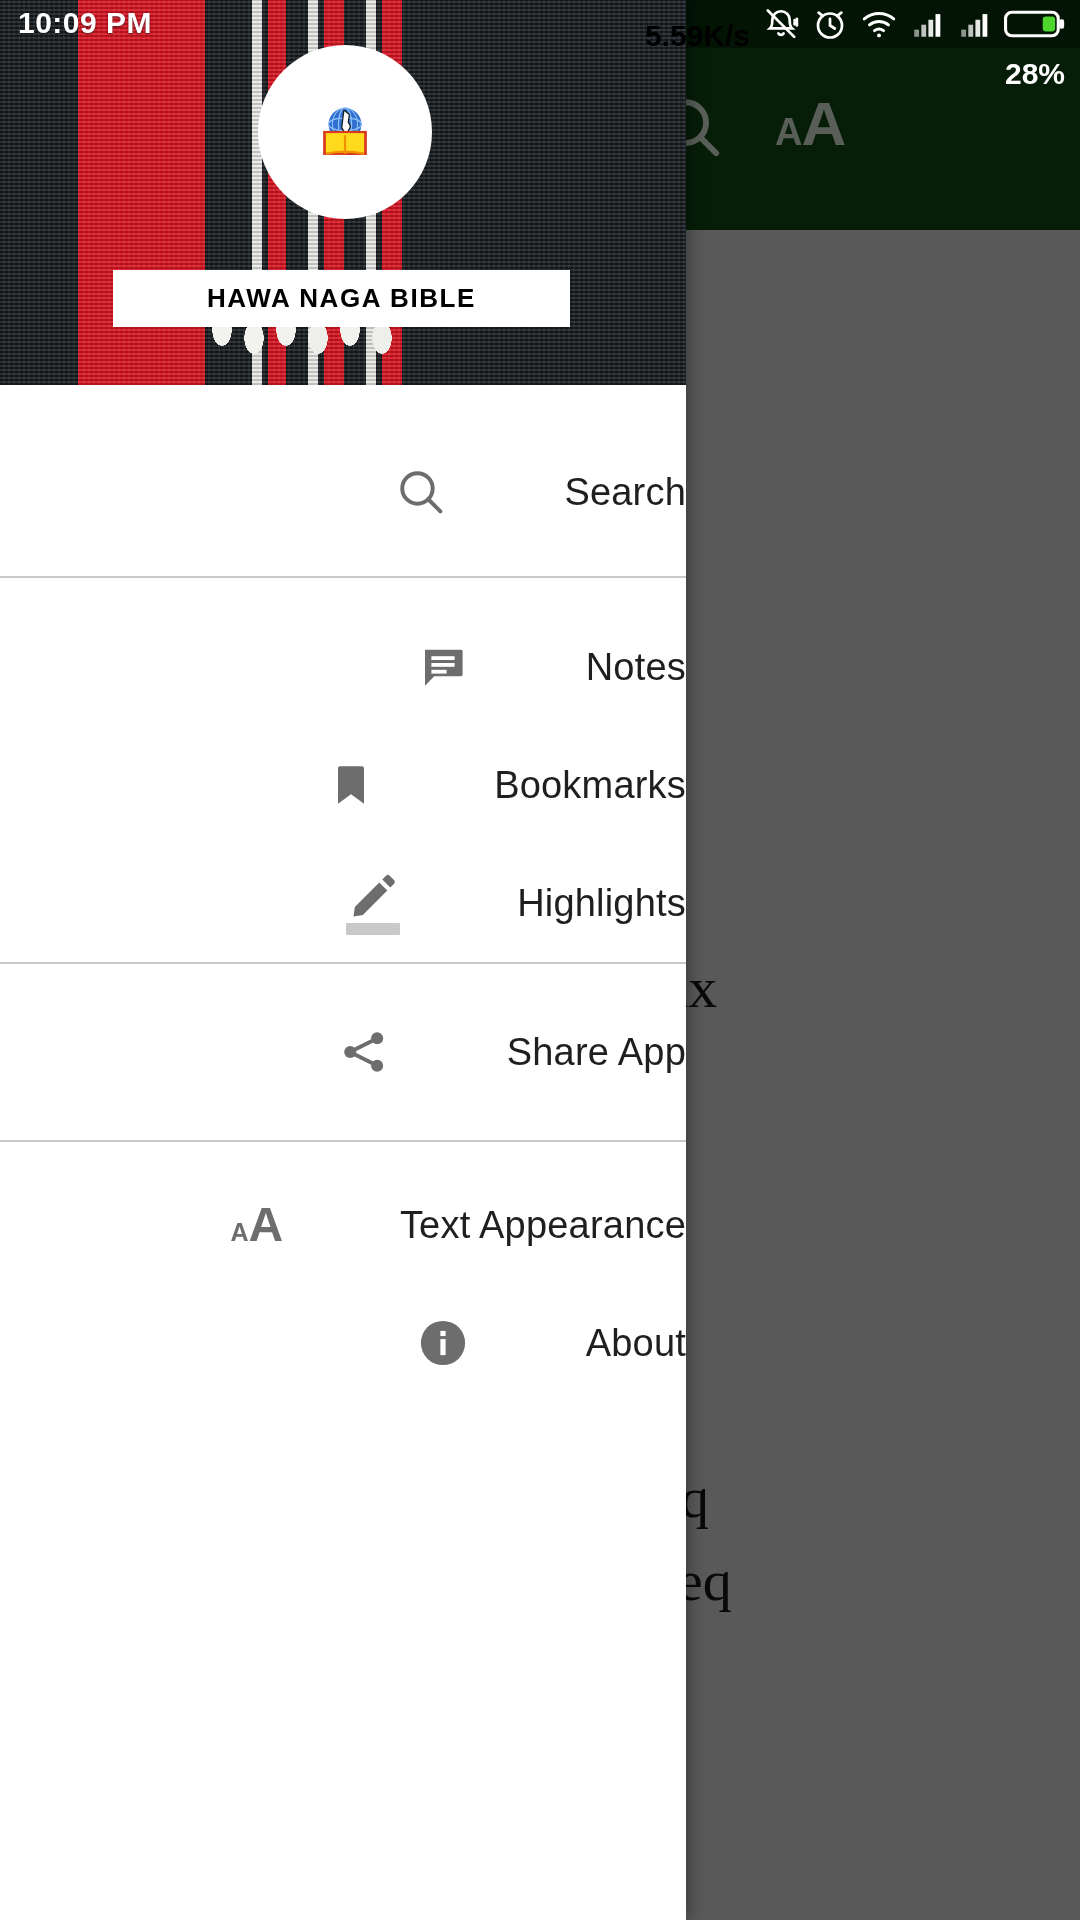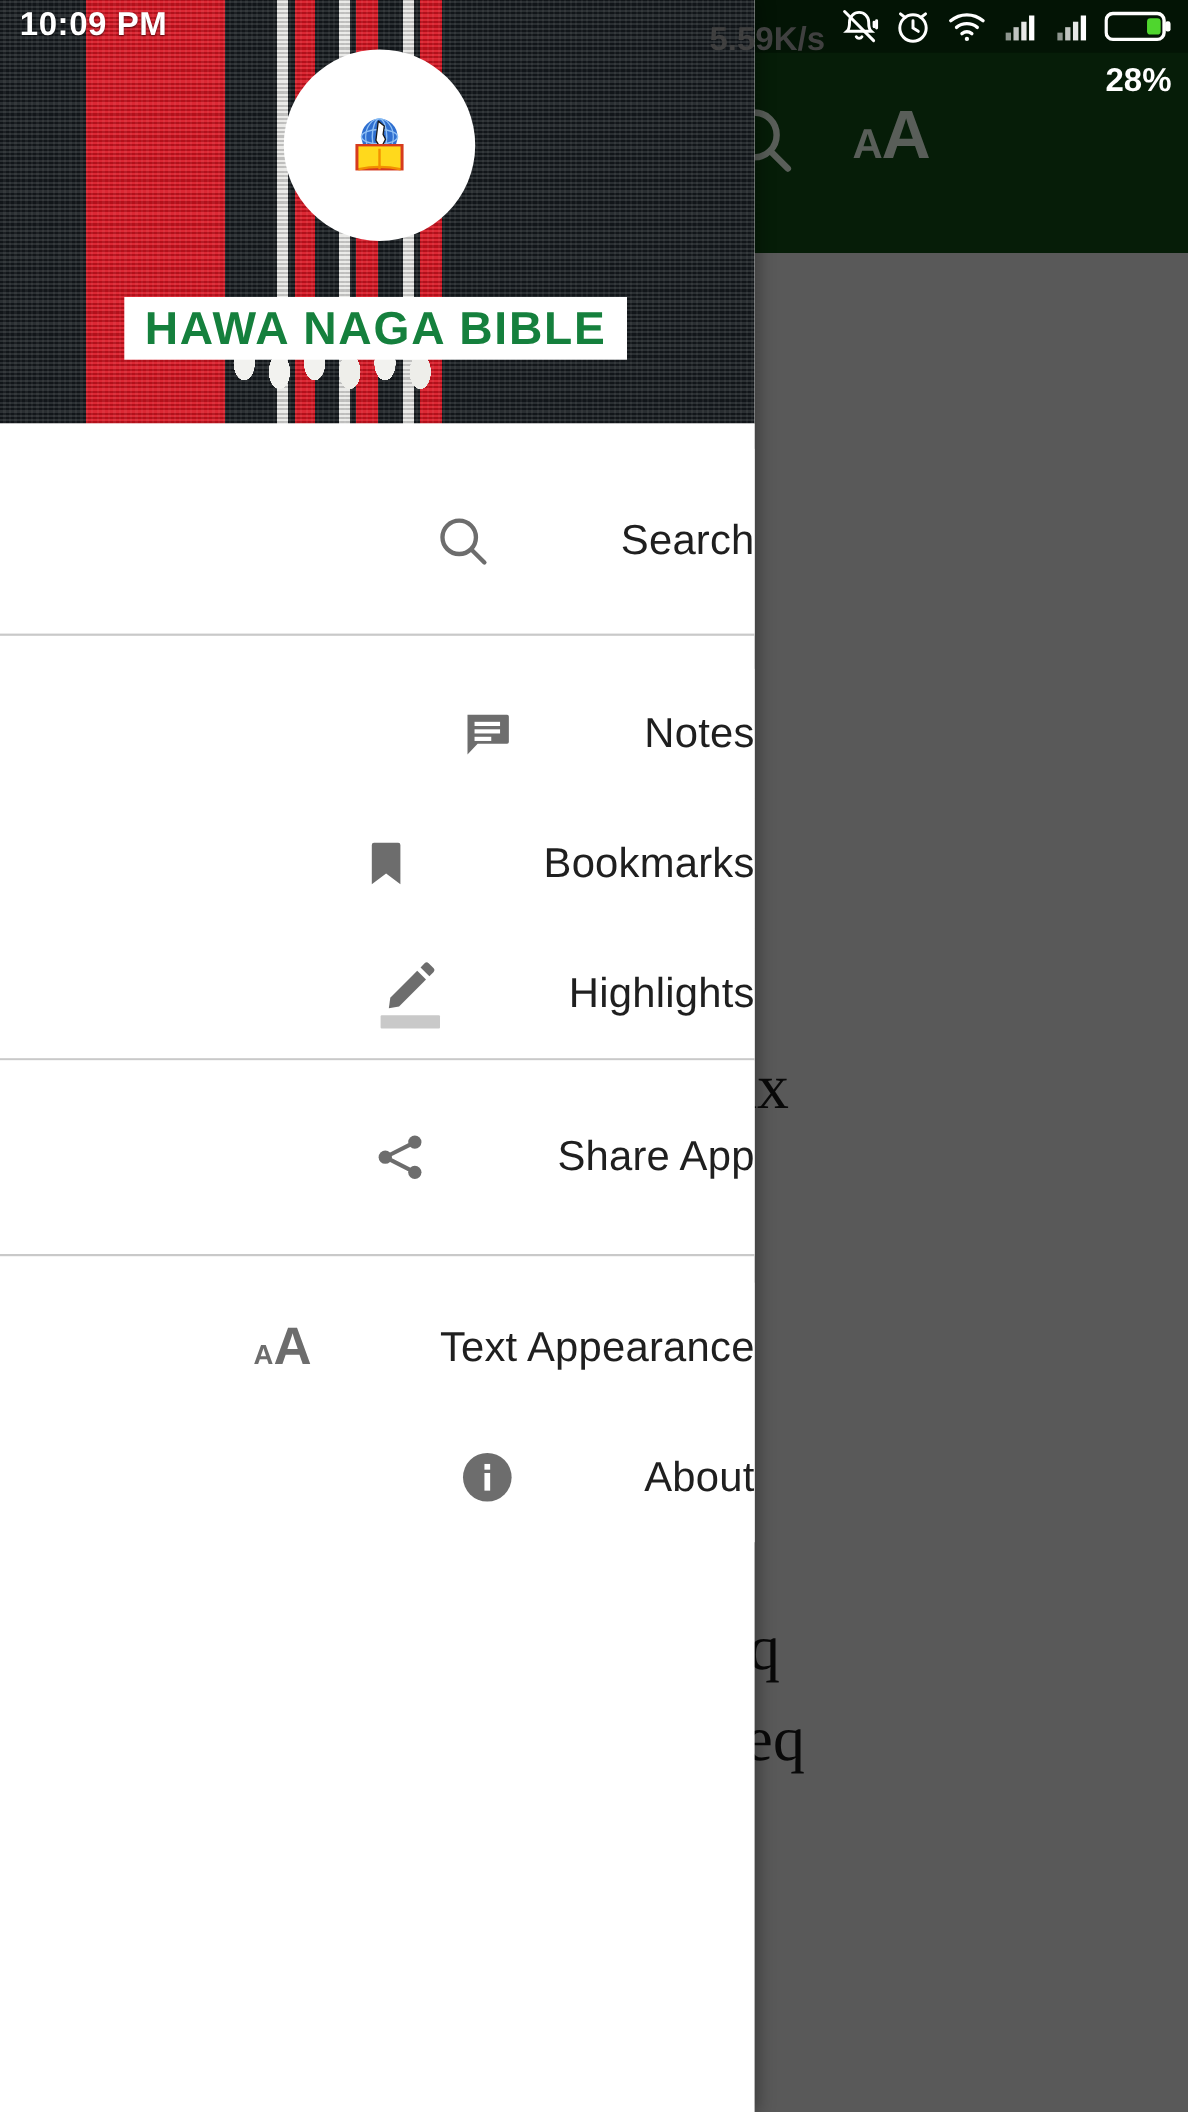--- a/index.html
+++ b/index.html
@@ -40,21 +40,21 @@
 
   
   #statusbar { position:absolute; left:0; top:0; width:1080px; height:48px;
                display:flex; align-items:center; z-index:40;
                color:#fff; }
   #sb-time { position:absolute; left:18px; top:6px; font-size:30px;
              font-weight:bold; color:#fff; letter-spacing:0.5px;
              text-shadow:0 1px 2px rgba(0,0,0,.6); }
   #sb-right { position:absolute; right:14px; top:0; height:48px;
               display:flex; align-items:center; gap:13px; }
-  #sb-speed { font-size:30px; font-weight:bold; color:#404040; letter-spacing:0;margin-top:24px; }
+  #sb-speed { font-size:30px; font-weight:bold; color:#000000; letter-spacing:0;margin-top:24px; }
   #sb-right svg { display:block; }
   #sb-batt { display:flex; align-items:center; gap:17px;flex-direction:column; }
   #sb-pct { font-size:30px; font-weight:bold; color:#fff; }
 
   
   #drawer { position:absolute; left:0; top:0; width:686px; height:1920px;
             background:#ffffff; z-index:30; overflow:hidden;
             box-shadow:3px 0 14px rgba(0,0,0,0.35); }
 
   
@@ -94,21 +94,21 @@
            #151a1e 402px, #151a1e 686px);
   }
   #drawer-logo { position:absolute; left:258px; top:45px; width:174px; height:174px;
                  border-radius:50%; background:#fff; z-index:3;
                  display:flex; align-items:center; justify-content:center; }
   #drawer-logo svg { width:70px; height:70px; display:block; }
 
   #drawer-title-band { position:absolute; left:113px; top:270px;
                        width:457px; height:57px; background:#ffffff; z-index:3;
                        display:flex; align-items:center; justify-content:center; }
-  #drawer-title { font-size:42px; font-weight:bold; color:#15803d;
+  #drawer-title { font-size:26px; font-weight:bold; color:#000000;
                   letter-spacing:1.6px;text-align:right; }
 
   
   #menu { position:relative; background:#fff; }
   .menu-group { }
   .menu-item { display:flex; align-items:center; height:118px;
                padding-left:44px; background:#fff; cursor:pointer;justify-content:flex-end; }
   .menu-icon { width:60px; height:60px; flex:0 0 60px;
                display:flex; align-items:center; justify-content:center;
                color:#6d6d6d; }

